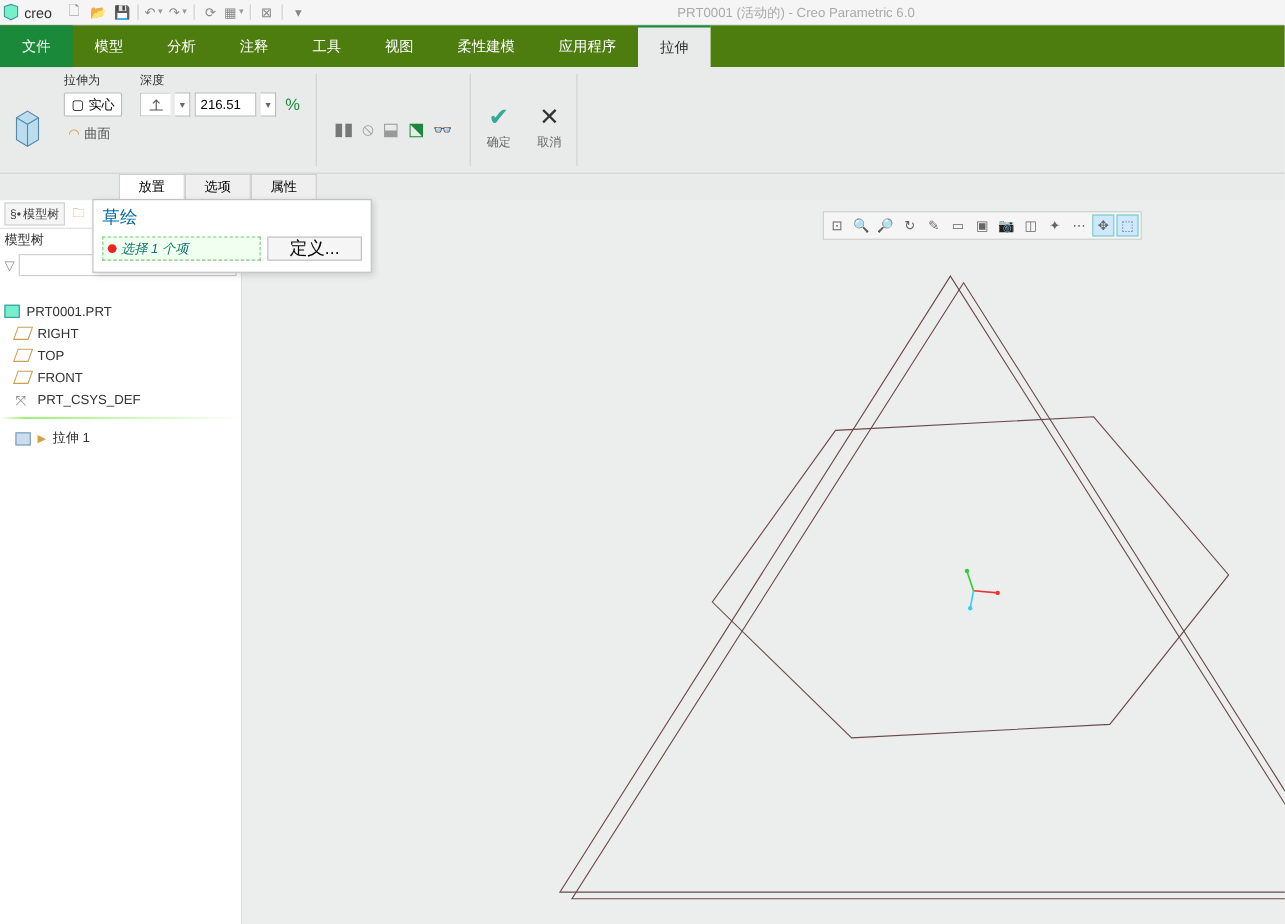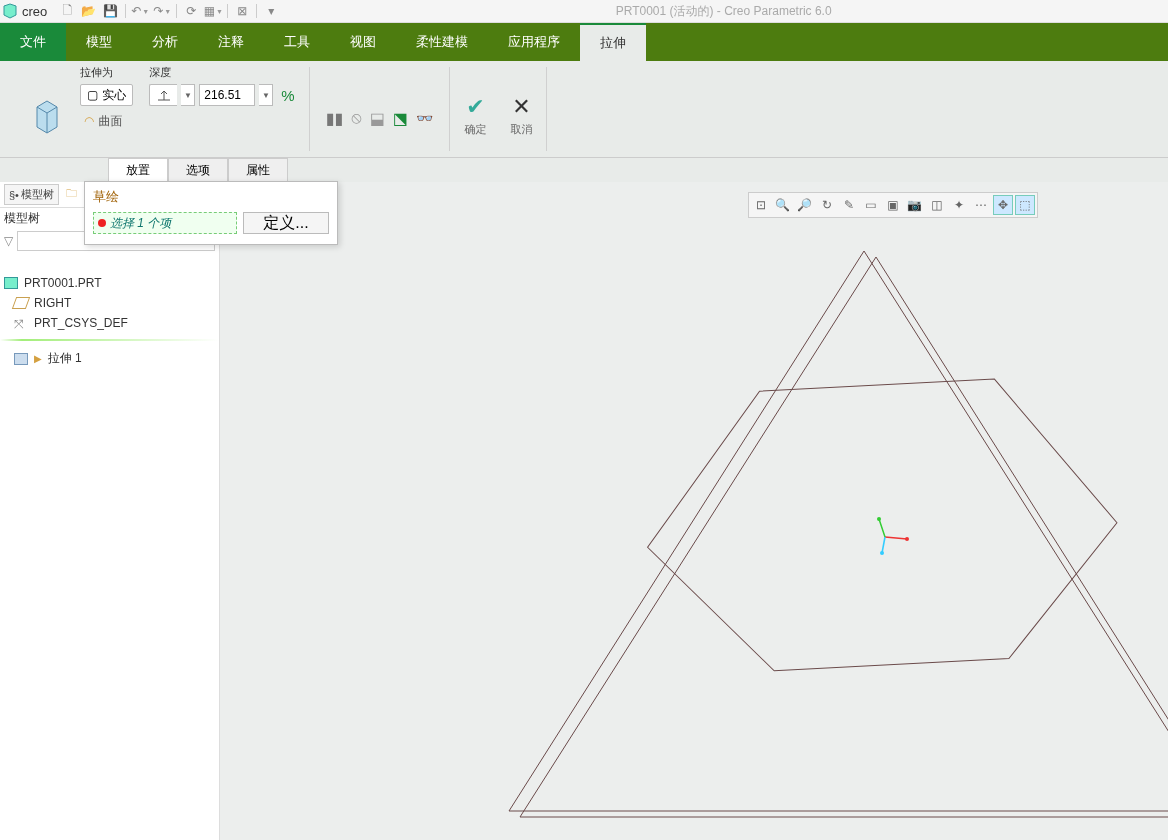--- a/index.html
+++ b/index.html
@@ -11,21 +11,21 @@
 .qat { display: flex; align-items: center; gap: 2px; }
 .qat-btn { width: 20px; height: 18px; display: inline-flex; align-items: center; justify-content: center; color: #888; }
 .qat-sep { width: 1px; height: 14px; background: #ccc; margin: 0 2px; }
 .titlebar .win-title { flex: 1; text-align: center; color: #aaa; font-size: 12px; }
 
 .ribbon-tabs { height: 38px; background: #4d7c0f; display: flex; align-items: stretch; }
 .rtab { padding: 0 20px; color: #fff; display: flex; align-items: center; font-size: 13px; cursor: pointer; }
 .rtab.file { background: #1a8a3a; }
 .rtab.active { background: #e8ebe9; color: #333; border-top: 2px solid #1a8a3a; }
 
-.ribbon { height: 97px; background: #e8ebe9; display: flex; border-bottom: 1px solid #ccc; padding-left: 22px; }
+.ribbon { height: 97px; background: #e8ebe9; display: flex; border-bottom: 1px solid #ccc; }
 .rgroup { padding: 0 8px; display: flex; flex-direction: column; height: 100%; }
 .rgroup-label { font-size: 11px; color: #333; padding: 4px 0 2px; }
 .rgroup-body { flex: 1; display: flex; flex-direction: column; gap: 4px; padding-top: 2px; }
 .rrow { display: flex; align-items: center; gap: 4px; }
 .rbtn { height: 22px; padding: 0 6px; border: 1px solid #bbb; background: #fff; display: inline-flex; align-items: center; gap: 4px; font-size: 12px; cursor: pointer; border-radius: 2px; }
 .rbtn-flat { height: 22px; padding: 0 4px; display: inline-flex; align-items: center; gap: 4px; font-size: 12px; cursor: pointer; color: #555; }
 .rbtn-flat.dim { color: #aaa; }
 .rinput { height: 22px; width: 56px; border: 1px solid #bbb; padding: 0 4px; font-size: 12px; }
 .rdd { width: 14px; height: 22px; border: 1px solid #bbb; border-left: none; background: #fff; display: inline-flex; align-items: center; justify-content: center; font-size: 8px; color: #666; }
 .ricon-btn { width: 28px; height: 22px; border: 1px solid #bbb; background: #fff; display: inline-flex; align-items: center; justify-content: center; border-radius: 2px; }
@@ -55,21 +55,21 @@
 .tree-item.root { padding-left: 4px; }
 .tree-item.feat { padding-left: 14px; }
 .tree-gap { height: 2px; background: linear-gradient(to right, transparent, #a3ee7a 10%, transparent 100%); margin: 6px 0; }
 .ticon { width: 14px; height: 12px; display: inline-block; }
 .ticon.part { background: #7ec; border: 1px solid #399; }
 .ticon.plane { border: 1px solid #c9a050; transform: skewX(-20deg); }
 .ticon.csys { font-size: 12px; color: #888; }
 .ticon.ext { background: #cde; border: 1px solid #79b; }
 
 .float-panel { position: absolute; left: 84px; top: -1px; width: 254px; background: #fff; border: 1px solid #bbb; box-shadow: 2px 2px 6px rgba(0,0,0,.15); padding: 6px 8px 10px; z-index: 10; }
-.float-panel .fp-label { font-size: 13px; color: #a16207; padding-bottom: 6px; }
+.float-panel .fp-label { font-size: 16px; color: #0369a1; padding-bottom: 6px; }
 .float-panel .fp-row { display: flex; gap: 6px; }
 .fp-sel { flex: 1; height: 22px; border: 1px dashed #7c7; background: #f0fff0; display: flex; align-items: center; gap: 4px; padding: 0 4px; font-size: 12px; color: #0f766e; font-style: italic; }
 .fp-sel .dot { width: 8px; height: 8px; background: #e22; border-radius: 50%; }
 .fp-def { width: 86px; height: 22px; border: 1px solid #bbb; background: #f5f5f5; display: flex; align-items: center; justify-content: center; font-size: 16px; cursor: pointer; }
 
 .canvas { flex: 1; background: #eceeed; position: relative; }
 .view-tb { position: absolute; top: 10px; right: 130px; display: flex; gap: 2px; background: #f5f5f5; border: 1px solid #ccc; padding: 2px; }
 .vt-btn { width: 20px; height: 20px; display: inline-flex; align-items: center; justify-content: center; color: #666; font-size: 12px; cursor: pointer; }
 .vt-btn.on { background: #cde8ff; border: 1px solid #7cb; }
 
@@ -217,20 +217,28 @@
       <input class="side-search" style="">
     </div>
     <div class="tree">
       <div class="tree-item root">
           <span class="ticon part"></span>
           <span>PRT0001.PRT</span>
         </div>
       <div class="tree-item">
           <span class="ticon plane"></span>
           <span>RIGHT</span>
+        </div>
+      <div class="tree-item">
+          <span class="ticon plane"></span>
+          <span>TOP</span>
+        </div>
+      <div class="tree-item">
+          <span class="ticon plane"></span>
+          <span>FRONT</span>
         </div>
       <div class="tree-item">
           <span class="ticon csys">⤧</span>
           <span>PRT_CSYS_DEF</span>
         </div>
       <div class="tree-gap"></div>
       <div class="tree-item feat">
           <span class="ticon ext"></span>
           <span style="color:#d4a040;font-size:10px;">▶</span>
           <span>拉伸 1</span>

